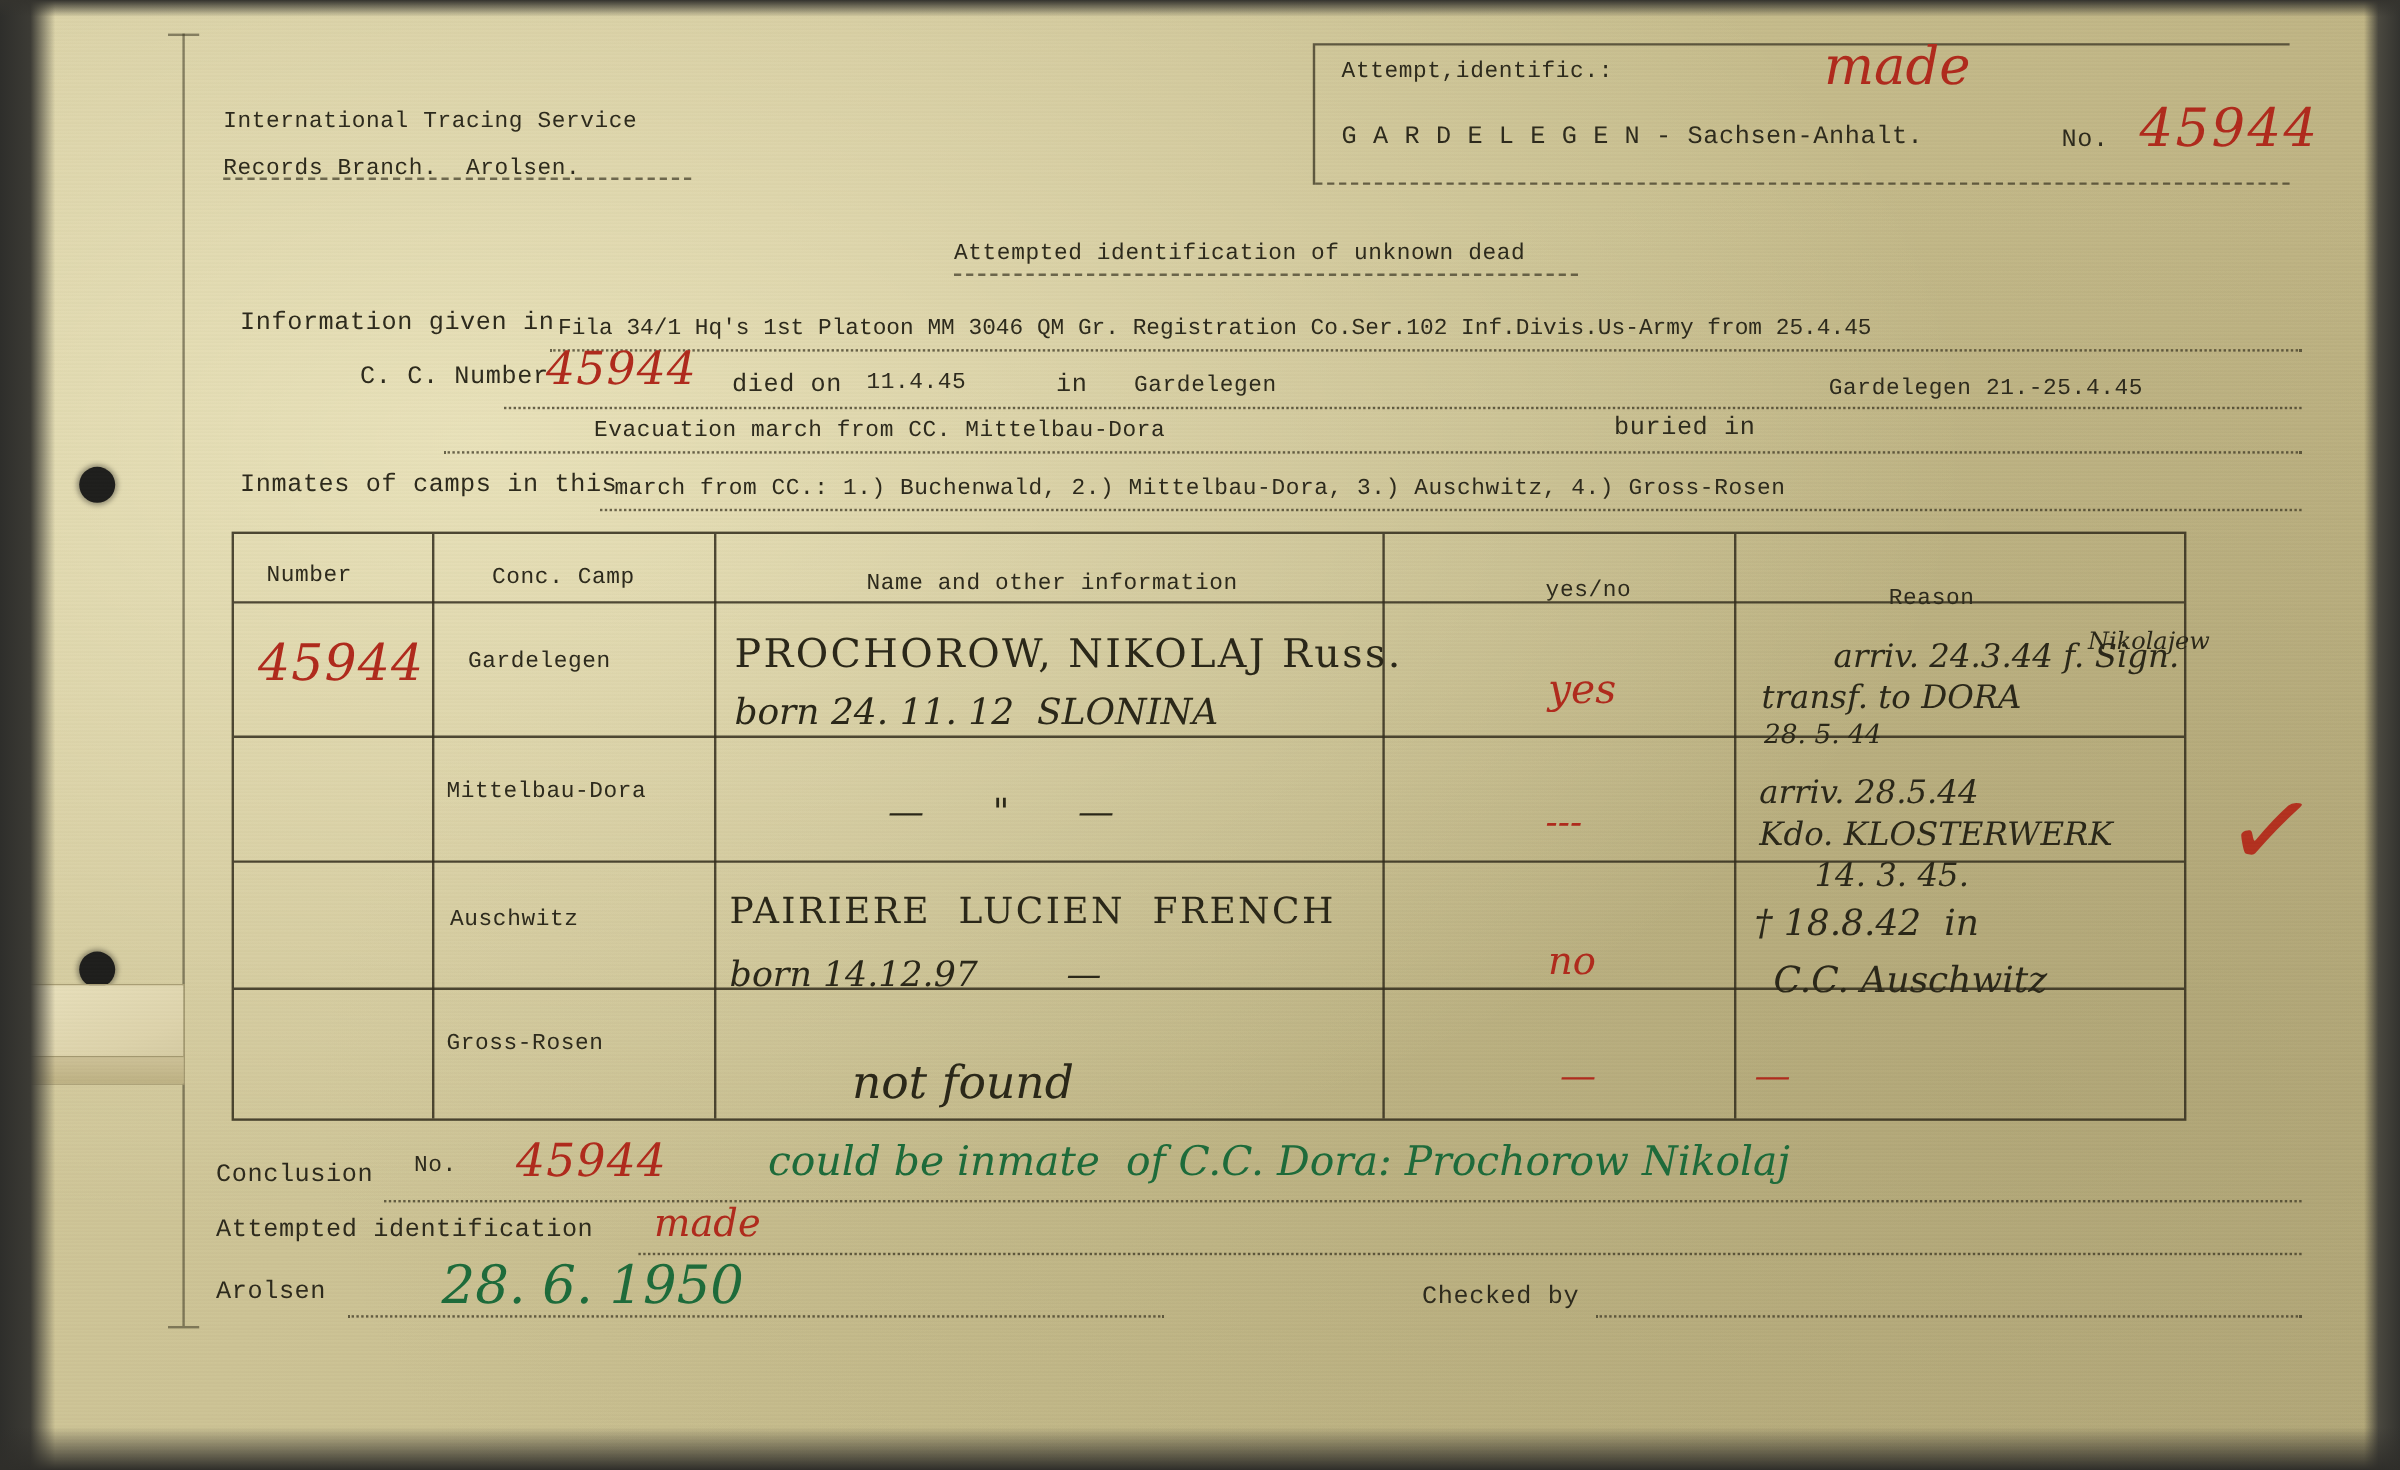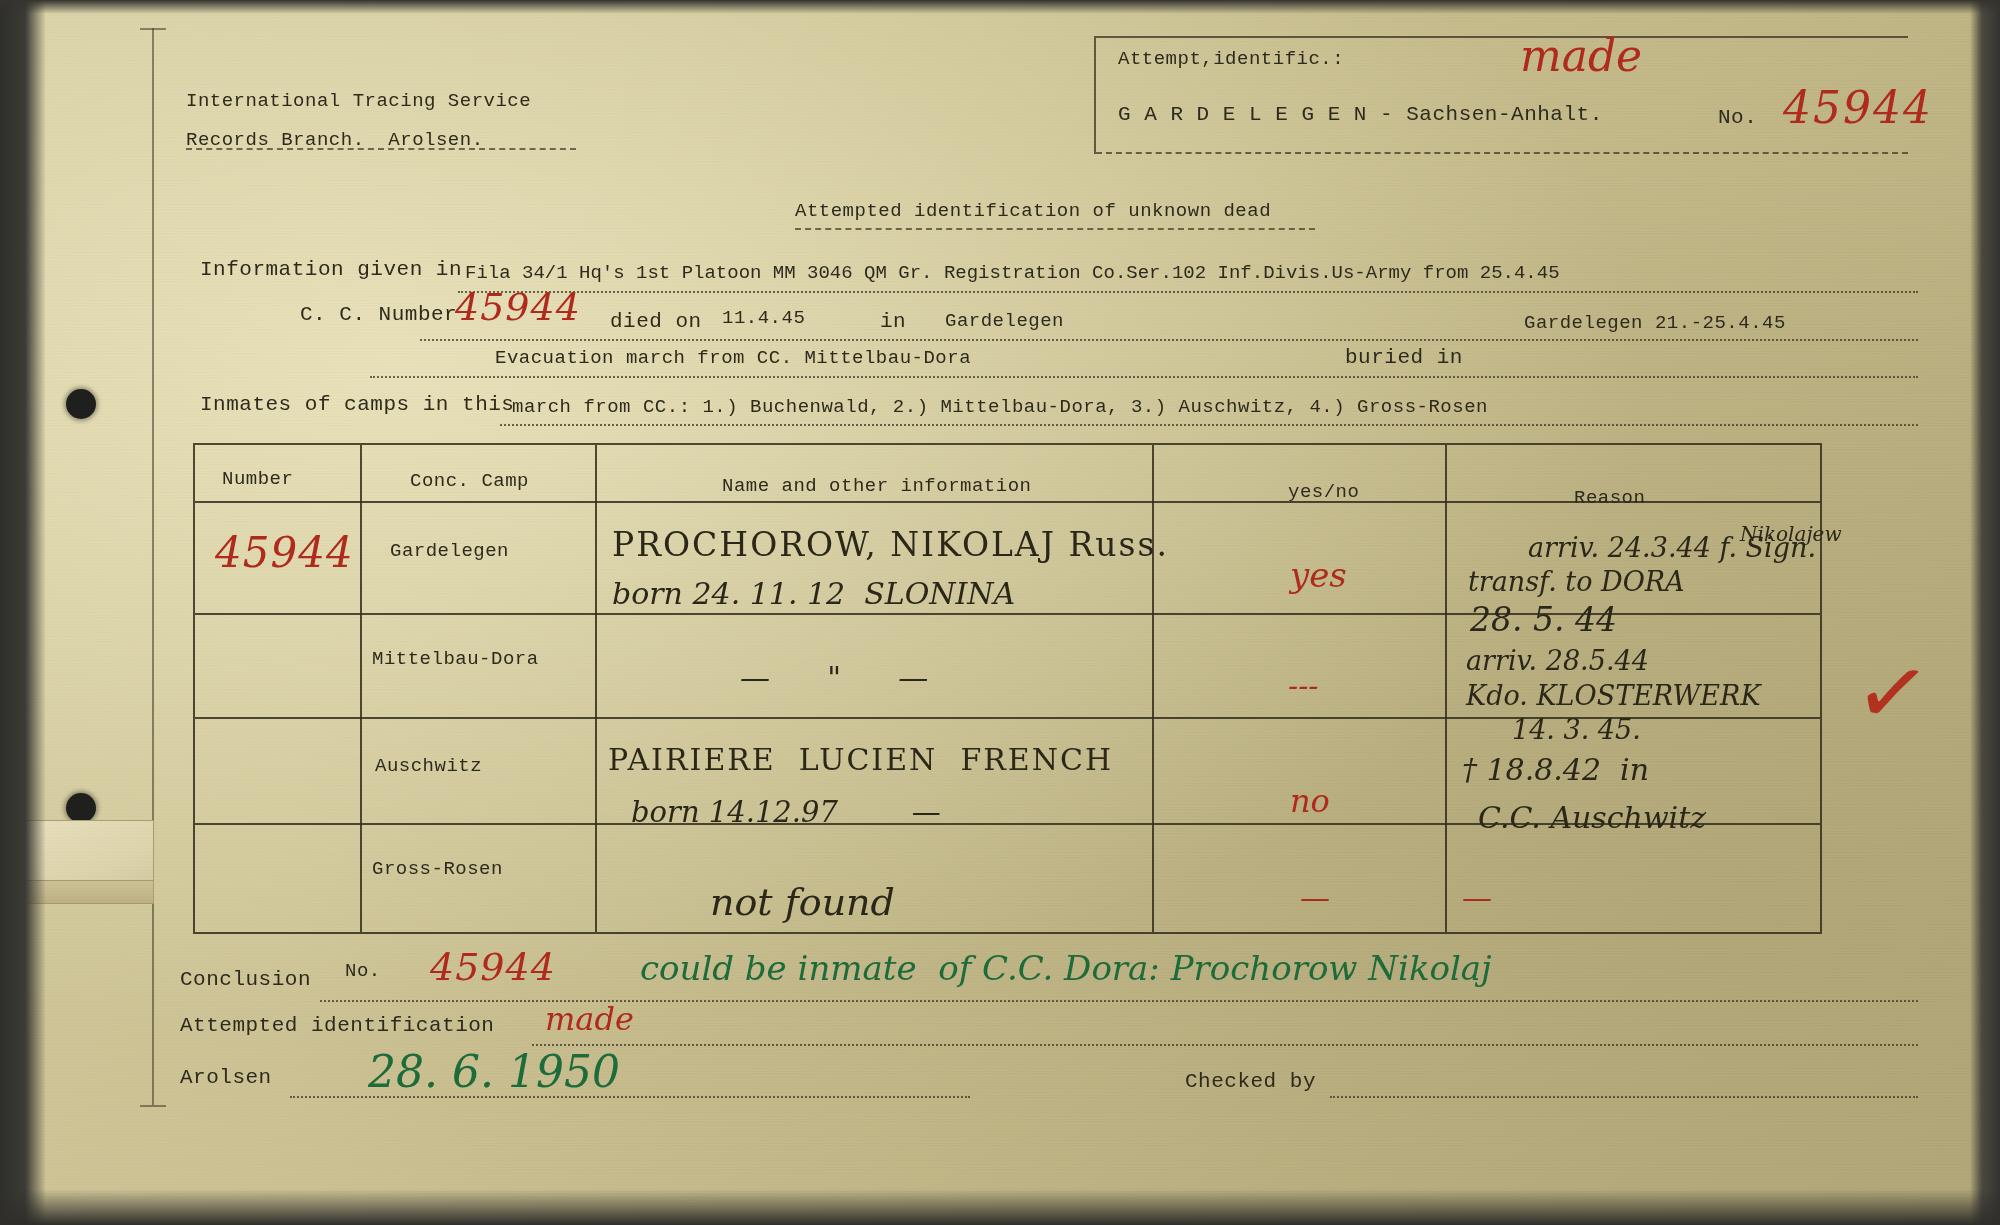--- a/index.html
+++ b/index.html
@@ -250,32 +250,32 @@
   <div class="typed md" style="left:1574px; top:487px;">Reason</div>
 
   <div class="hand hand-red" style="left:215px; top:528px; font-size:42px; letter-spacing:1px;">45944</div>
   <div class="typed md" style="left:390px; top:540px;">Gardelegen</div>
   <div class="hand hand-dark" style="left:612px; top:525px; font-size:33px; font-style:normal; letter-spacing:2px;">PROCHOROW, NIKOLAJ Russ.</div>
   <div class="hand hand-dark" style="left:612px; top:576px; font-size:30px;">born 24. 11. 12  SLONINA</div>
   <div class="hand hand-red" style="left:1290px; top:555px; font-size:34px;">yes</div>
   <div class="hand hand-dark" style="left:1528px; top:532px; font-size:27px;">arriv. 24.3.44 f. Sign.</div>
   <div class="hand hand-dark" style="left:1740px; top:522px; font-size:20px;">Nikolajew</div>
   <div class="hand hand-dark" style="left:1468px; top:566px; font-size:27px;">transf. to DORA</div>
-  <div class="hand hand-dark" style="left:1470px; top:600px; font-size:33px;">28. 5. 44</div>
+  <div class="hand hand-dark" style="left:1470px; top:600px; font-size:22px;">28. 5. 44</div>
 
   <div class="typed md" style="left:372px; top:648px;">Mittelbau-Dora</div>
   <div class="hand hand-dark" style="left:740px; top:660px; font-size:30px;">—      "      —</div>
   <div class="hand hand-red" style="left:1288px; top:668px; font-size:30px;">---</div>
   <div class="hand hand-dark" style="left:1466px; top:645px; font-size:27px;">arriv. 28.5.44</div>
   <div class="hand hand-dark" style="left:1466px; top:680px; font-size:27px;">Kdo. KLOSTERWERK</div>
   <div class="hand hand-dark" style="left:1512px; top:714px; font-size:27px;">14. 3. 45.</div>
 
   <div class="typed md" style="left:375px; top:755px;">Auschwitz</div>
   <div class="hand hand-dark" style="left:608px; top:742px; font-size:30px; font-style:normal; letter-spacing:2px;">PAIRIERE  LUCIEN  FRENCH</div>
-  <div class="hand hand-dark" style="left:608px; top:795px; font-size:29px;margin-left:23px;">born 14.12.97        —</div>
+  <div class="hand hand-dark" style="left:608px; top:795px; font-size:29px;">born 14.12.97        —</div>
   <div class="hand hand-red" style="left:1290px; top:782px; font-size:32px;">no</div>
   <div class="hand hand-dark" style="left:1462px; top:752px; font-size:30px;">† 18.8.42  in</div>
   <div class="hand hand-dark" style="left:1478px; top:800px; font-size:30px;">C.C. Auschwitz</div>
 
   <div class="typed md" style="left:372px; top:858px;">Gross-Rosen</div>
   <div class="hand hand-dark" style="left:710px; top:880px; font-size:38px;">not found</div>
   <div class="hand hand-red" style="left:1300px; top:880px; font-size:30px;">—</div>
   <div class="hand hand-red" style="left:1462px; top:880px; font-size:30px;">—</div>
 
   <div class="checkmark">✓</div>

